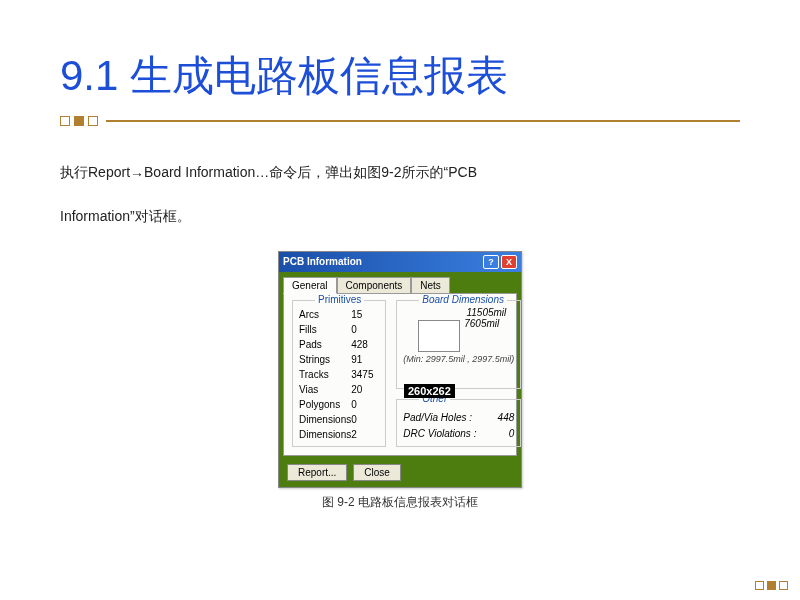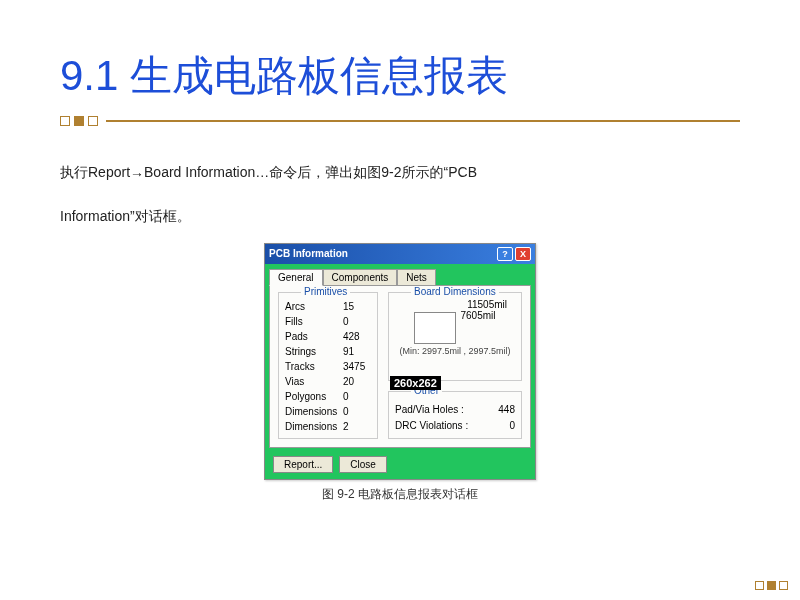--- a/index.html
+++ b/index.html
@@ -44,28 +44,29 @@
     line-height: 2.6;
     margin-bottom: 8px;
   }
   .body-text .en { font-family: Arial, sans-serif; }
   .figure-wrap {
     text-align: center;
     margin: 4px 0 8px 0;
   }
   .dialog {
     display: inline-block;
-    width: 272px;
-    background: #22c55e;
+    width: 244px;
+    background: #4d7c0f;
     border: 1px solid #888;
     font-family: Tahoma, Arial, sans-serif;
     font-size: 10px;
     text-align: left;
     vertical-align: top;
     box-shadow: 1px 1px 2px rgba(0,0,0,0.2);
+    margin-top: 8px;
   }
   .titlebar {
     background: linear-gradient(to right, #1a4fa8, #3a7fe0);
     color: #fff;
     padding: 3px 4px;
     display: flex;
     align-items: center;
     justify-content: space-between;
     font-size: 10px;
     font-weight: bold;
@@ -273,21 +274,21 @@
           <div class="prim-row">
               <span class="label">Dimensions</span>
               <span class="val">0</span>
             </div>
           <div class="prim-row">
               <span class="label">Dimensions</span>
               <span class="val">2</span>
             </div>
         </div>
 
-        <div style="flex:1; display:flex; flex-direction:column; gap:10px;">
+        <div style="flex:1; display:flex; flex-direction:column; gap:10px;font-style:italic;">
           <div class="group dim-col">
             <div class="group-title">Board Dimensions</div>
             <div class="dim-inner">
               <div style="align-self:flex-end; margin-right:8px;">11505mil</div>
               <div style="display:flex; gap:4px;">
                 <div class="dim-box"></div>
                 <span>7605mil</span>
               </div>
               <div class="dim-min">(Min: 2997.5mil , 2997.5mil)</div>
             </div>

